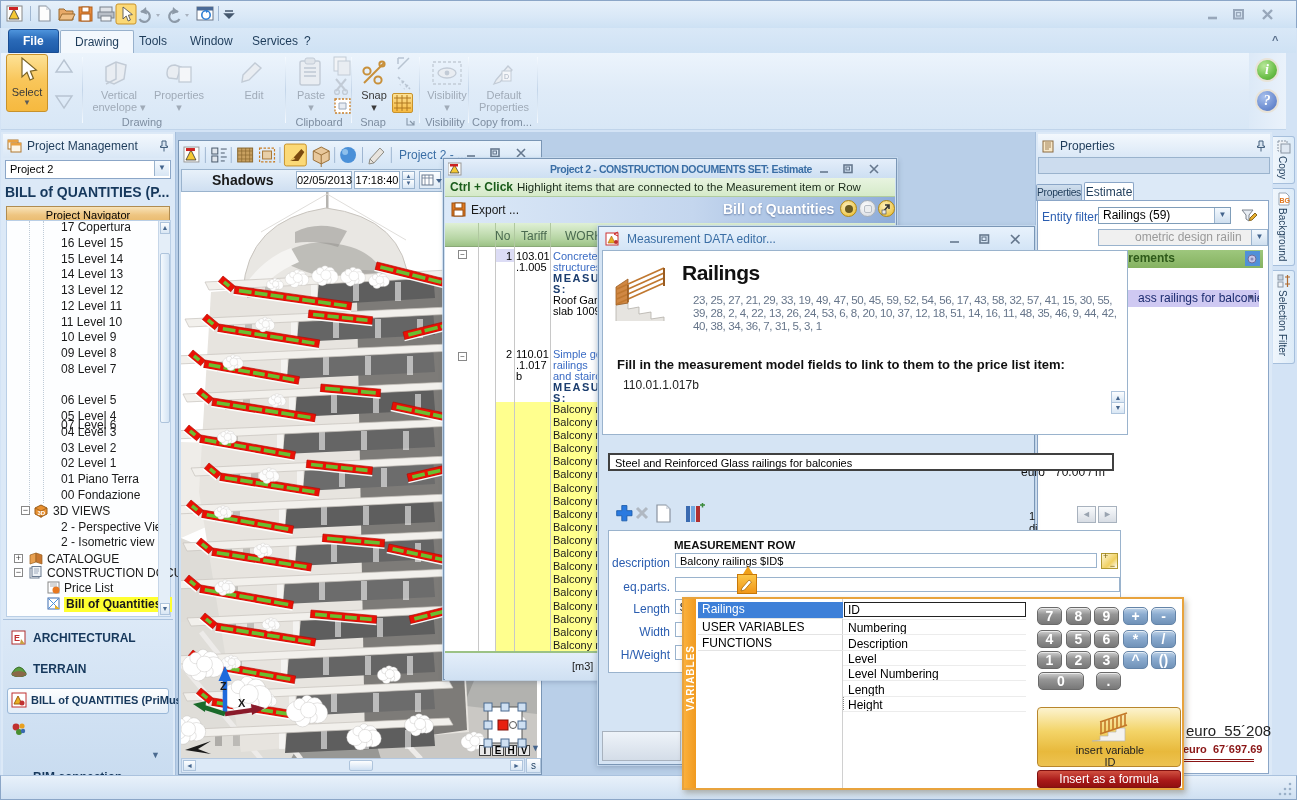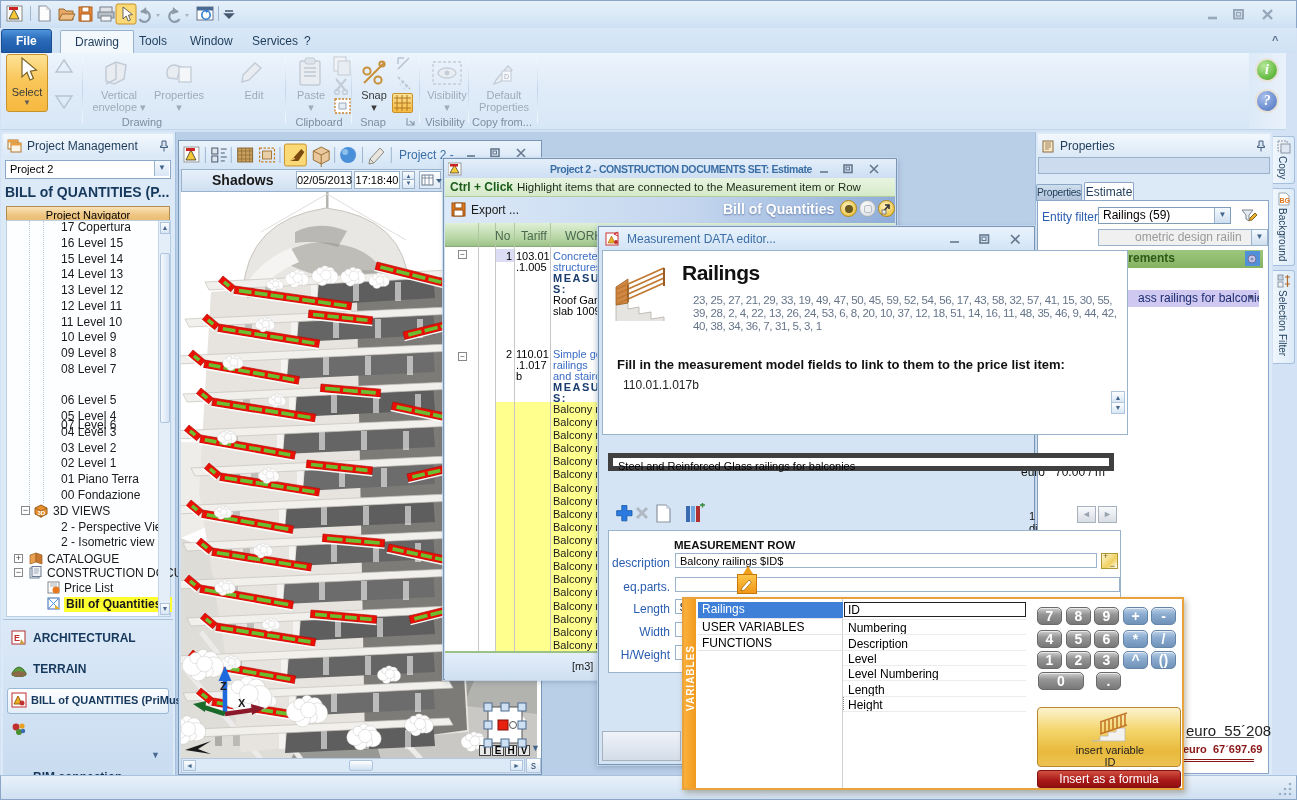--- a/index.html
+++ b/index.html
@@ -8,21 +8,21 @@
 .abs { position:absolute; }
 
 #titlebar { left:0; top:0; width:1297px; height:28px;
   background:linear-gradient(#e6f0fa,#d9e8f7 60%,#cde1f4);
   border:1px solid #8ba6c7; border-bottom:none; }
 #qat { left:6px; top:4px; height:20px; display:flex; align-items:center; gap:3px; }
 .caption-btns { right:8px; top:8px; display:flex; gap:18px; color:#7a8ea6; font-size:11px; }
 
 #tabrow { left:1px; top:28px; width:1295px; height:25px; background:linear-gradient(#d9e8f7,#cfe2f4); }
 .rtab { position:absolute; top:30px; height:23px; line-height:23px; padding:0 14px; font-size:12px; color:#1e3c5a; }
-#tab-file { left:1px; top:29px; height:24px; background:linear-gradient(#4e94dc,#2a6ab8 45%,#1d5aa8); color:#fff; border:1px solid #1a4d92; border-radius:3px 3px 0 0; font-weight:bold; }
+#tab-file { left:8px; top:29px; height:24px; background:linear-gradient(#4e94dc,#2a6ab8 45%,#1d5aa8); color:#fff; border:1px solid #1a4d92; border-radius:3px 3px 0 0; font-weight:bold; }
 #tab-drawing { background:#f3f8fd; border:1px solid #98b1cc; border-bottom:none; border-radius:2px 2px 0 0; color:#1e3c5a; }
 
 #ribbon { left:1px; top:53px; width:1285px; height:77px; background:linear-gradient(#ecf4fc,#dfebf8 50%,#d8e7f6); border-bottom:1px solid #c0d4ea; }
 .rsep { position:absolute; top:4px; width:1px; height:66px; background:linear-gradient(#f5faff,#c3d5e9,#f5faff); }
 .rlabel { position:absolute; top:63px; width:100px; text-align:center; font-size:11px; color:#7d8da0; }
 .rbtn-label { position:absolute; text-align:center; font-size:11px; color:#a0abb8; }
 .roundbtn { width:24px; height:24px; border-radius:50%; display:flex; align-items:center; justify-content:center; font-weight:bold; color:#fff; font-size:14px; font-family:"Liberation Serif",serif; font-style:italic; }
 
 #leftpanel { left:1px; top:132px; width:175px; height:643px; background:#dce9f7; border-right:1px solid #a6bfdc; }
 #lp-header { position:absolute; left:2px; top:2px; right:2px; height:24px; background:linear-gradient(#f3f8fd,#d9e7f6); display:flex; align-items:center; gap:5px; padding:0 4px; color:#1e3c5a; font-size:12px; }
@@ -1285,21 +1285,21 @@
     <div class="abs" style="left:79px;top:10px;font-size:21px;font-weight:bold;color:#111;letter-spacing:-0.5px;">Railings</div>
     <div class="abs" style="left:90px;top:43px;width:430px;font-size:11.5px;color:#66758a;line-height:13.2px;white-space:nowrap;letter-spacing:-0.4px;">23, 25, 27, 21, 29, 33, 19, 49, 47, 50, 45, 59, 52, 54, 56, 17, 43, 58, 32, 57, 41, 15, 30, 55,<br>39, 28, 2, 4, 22, 13, 26, 24, 53, 6, 8, 20, 10, 37, 12, 18, 51, 14, 16, 11, 48, 35, 46, 9, 44, 42,<br>40, 38, 34, 36, 7, 31, 5, 3, 1</div>
     <div class="abs" style="left:14px;top:106px;font-size:13px;font-weight:bold;color:#111;">Fill in the measurement model fields to link to them to the price list item:</div>
     <div class="abs" style="left:20px;top:127px;font-size:12px;color:#222;">110.01.1.017b</div>
     <div class="abs" style="left:508px;top:140px;width:14px;height:24px;">
       <div style="height:12px;background:linear-gradient(#fdfeff,#d8e6f4);border:1px solid #aec4dc;font-size:7px;text-align:center;line-height:11px;color:#44648c;">▲</div>
       <div style="height:11px;background:linear-gradient(#fdfeff,#d8e6f4);border:1px solid #aec4dc;border-top:none;font-size:7px;text-align:center;line-height:10px;color:#44648c;">▼</div>
     </div>
     <div class="abs" style="left:418px;top:166px;font-size:12px;color:#111;margin-top:48px;">euro&nbsp;&nbsp; 70.00 / m</div>
   </div>
-  <div class="abs" style="left:9px;top:226px;width:506px;height:18px;background:#fff;border:5px solid #404040;font-size:11px;line-height:17px;padding-left:5px;">Steel and Reinforced Glass railings for balconies</div>
+  <div class="abs" style="left:9px;top:226px;width:506px;height:18px;background:#fff;border:2px solid #404040;font-size:11px;line-height:17px;padding-left:5px;">Steel and Reinforced Glass railings for balconies</div>
 
   <div class="abs" style="left:16px;top:276px;width:200px;height:22px;">
     <svg width="200" height="22" viewBox="0 0 200 22">
       <path d="M6 3 h6 v6 h6 v6 h-6 v6 h-6 v-6 h-6 v-6 h6 z" fill="#2a7ae0" stroke="#1a5aa8" transform="scale(0.85) translate(2,0)"></path>
       <path d="M22 5 l10 10 M32 5 l-10 10" stroke="#b0b8c2" stroke-width="3"></path>
       <g transform="translate(40,0)">
           <path d="M2 2 h9 l4 4 v13 h-13 z" fill="#fff" stroke="#8a93a0" stroke-width="1.2"></path>
           <path d="M11 2 l4 4 h-4 z" fill="#d8dde4"></path>
         </g>
       <g transform="translate(70,0)">

